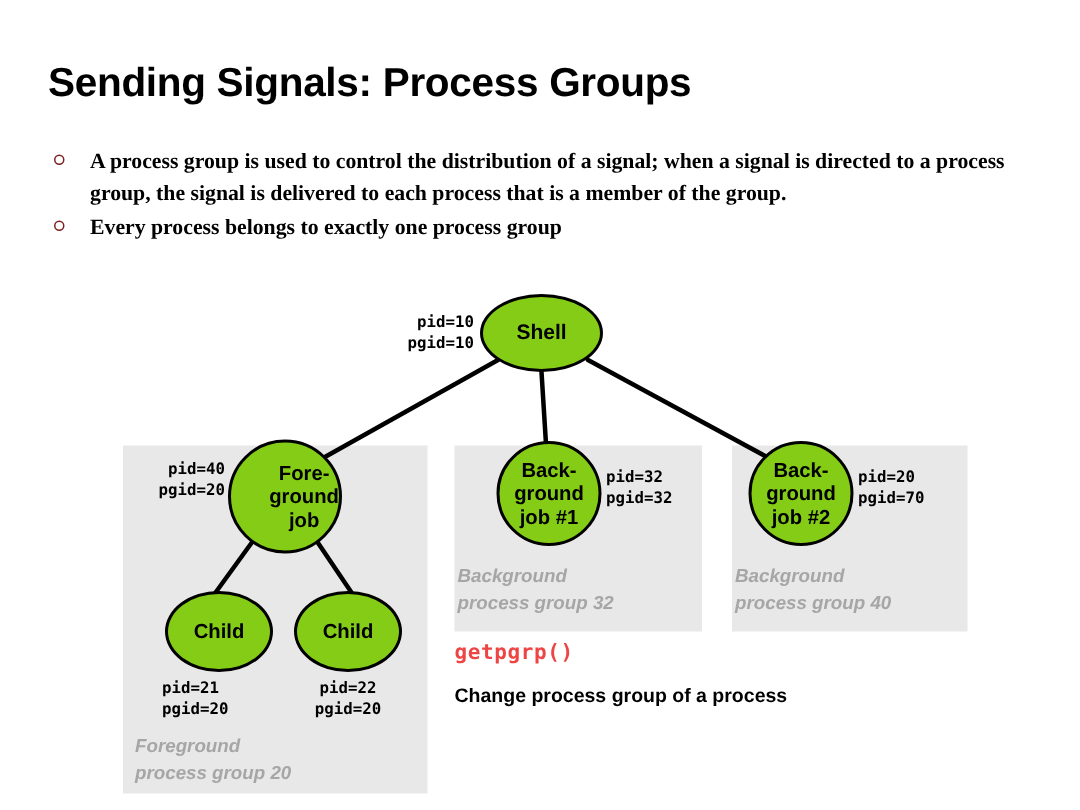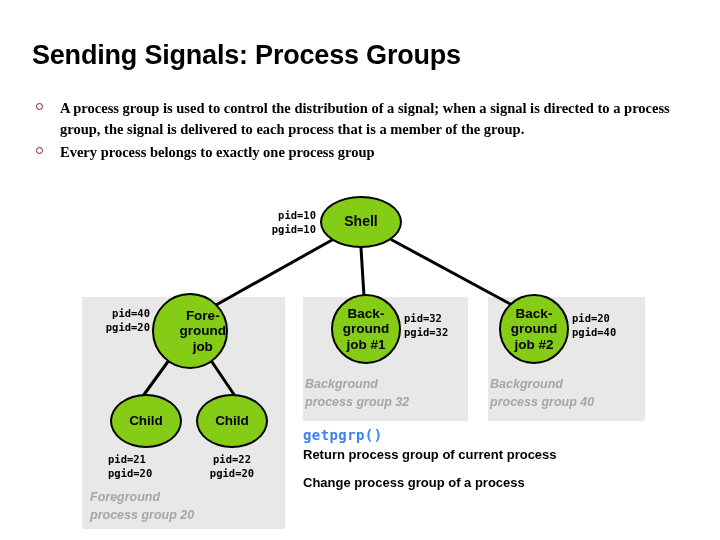--- a/index.html
+++ b/index.html
@@ -149,21 +149,21 @@
     top: 426px;
     width: 380px;
   }
   .syscall-block { margin-bottom: 9px; }
   .syscall-name {
     font-family: "DejaVu Sans Mono", monospace;
     font-size: 14px;
     font-weight: bold;
     line-height: 19px;
     letter-spacing: 0.4px;
-    color: #3b82f6;
+    color: #ef4444;
   }
   .syscall-desc {
     font-size: 13px;
     font-weight: bold;
     line-height: 19px;
     color: #000000;
   }
 </style>
 </head>
 <body>
@@ -227,21 +227,21 @@
   <div class="pid-label right-aligned" id="pid-fg">
     <div>pid=40</div>
     <div>pgid=20</div>
   </div>
   <div class="pid-label" id="pid-bg1">
     <div>pid=32</div>
     <div>pgid=32</div>
   </div>
   <div class="pid-label" id="pid-bg2">
     <div>pid=20</div>
-    <div>pgid=40</div>
+    <div>pgid=70</div>
   </div>
   <div class="pid-label" id="pid-child1">
     <div>pid=21</div>
     <div>pgid=20</div>
   </div>
   <div class="pid-label" id="pid-child2">
     <div>pid=22</div>
     <div>pgid=20</div>
   </div>
 
@@ -255,18 +255,17 @@
   </div>
   <div class="group-caption" id="caption-bg2">
     <div>Background</div>
     <div>process group 40</div>
   </div>
 </div>
 
 <div id="syscall-notes">
   <div class="syscall-block">
     <div class="syscall-name">getpgrp()</div>
-    <div class="syscall-desc">Return process group of current process</div>
   </div>
   <div class="syscall-block">
     <div class="syscall-desc">Change process group of a process</div>
   </div>
 </div>
 
 </body></html>

